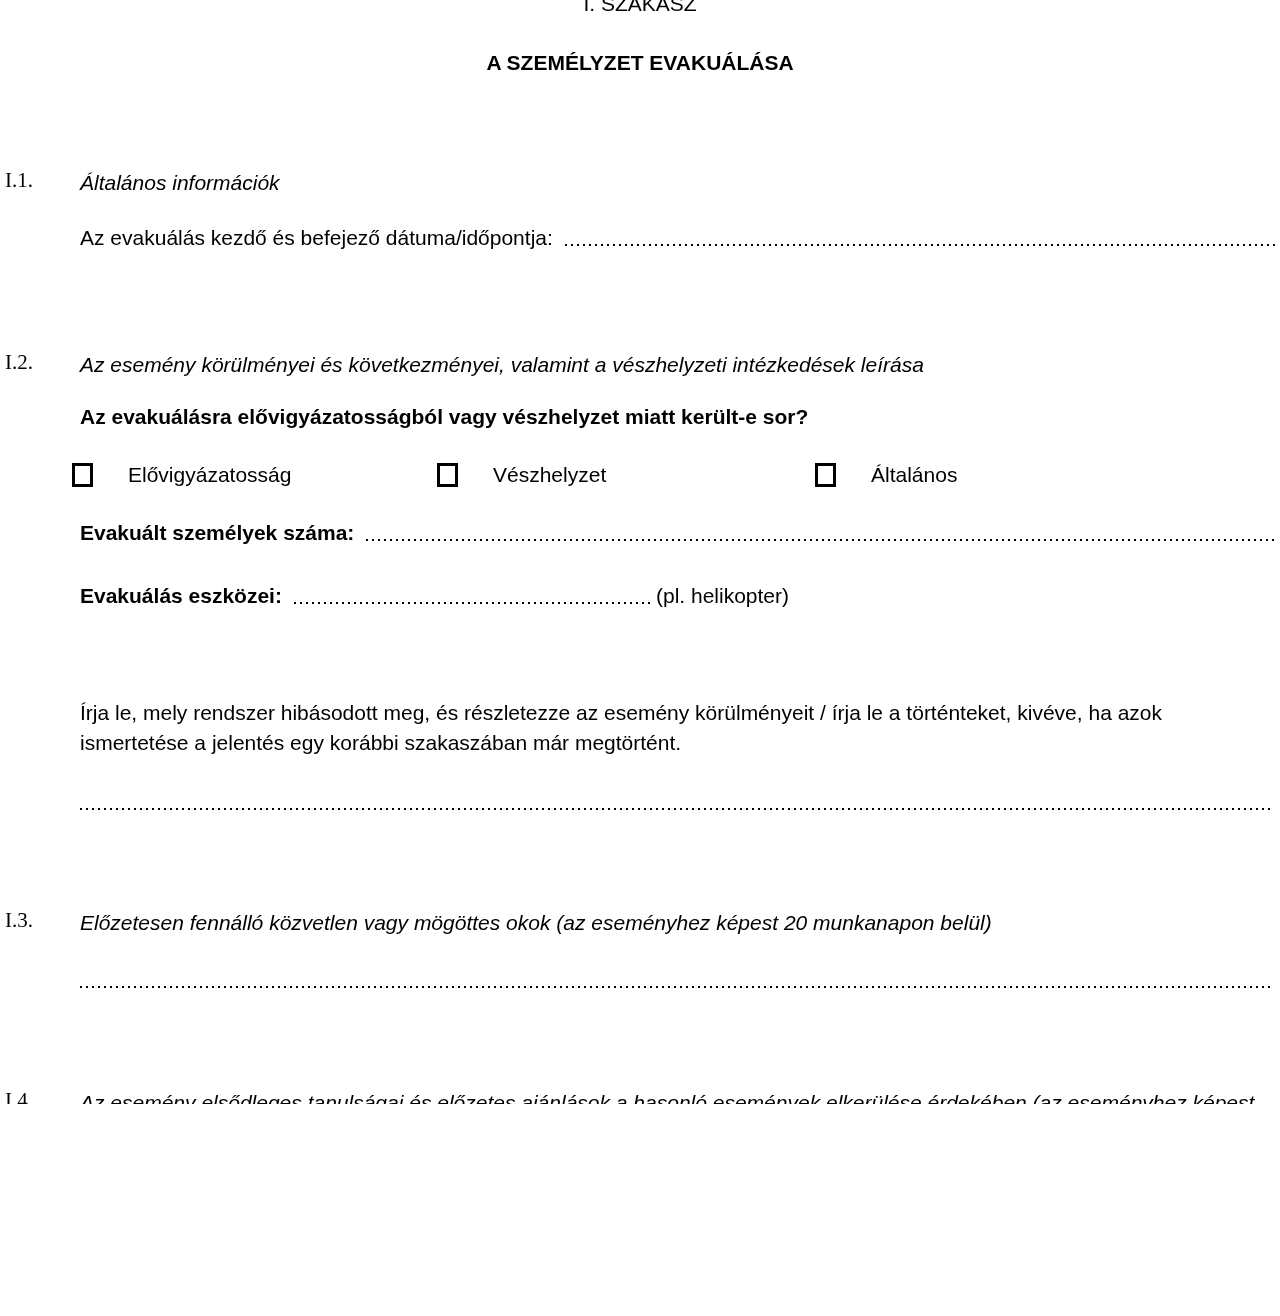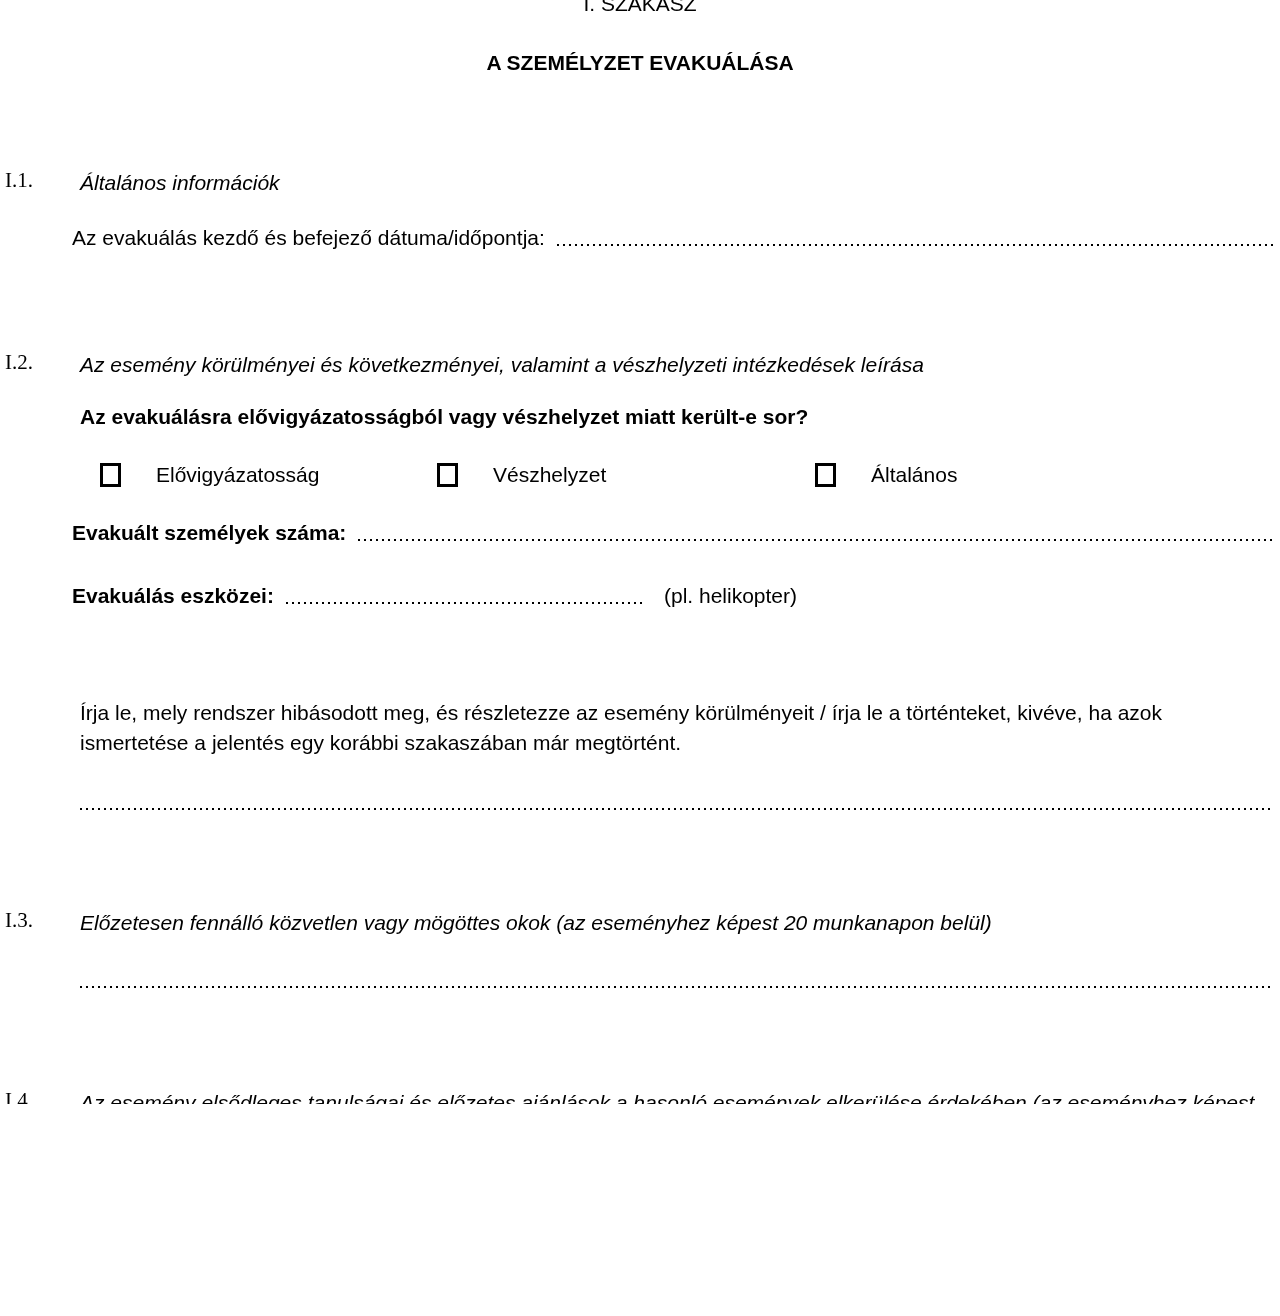--- a/index.html
+++ b/index.html
@@ -29,35 +29,35 @@
     font-weight: 400;
     font-style: italic;
     line-height: 30px;
   }
   .bold { font-weight: 700; }
   .dots {
     background-image: repeating-linear-gradient(to right, #000 0 2px, transparent 2px 6px);
     background-repeat: repeat-x;
   }
   .field-row {
-    left: 72px;
+    left: 80px;
     right: 4px;
     display: flex;
     align-items: flex-end;
   }
   .field-row .flabel { white-space: nowrap; }
   .leader {
     height: 2px;
     align-self: flex-end;
     margin-bottom: 4px;
     margin-left: 12px;
   }
   .leader.grow { flex: 1 1 auto; }
   .leader.fixed { flex: 0 0 358px; }
-  .hint { margin-left: 20px; white-space: nowrap; }
+  .hint { margin-left: 4px; white-space: nowrap; }
   .dotline {
     left: 80px;
     right: 6px;
     height: 2px;
   }
   .opt-row { left: 0; right: 0; height: 26px; }
   .opt {
     position: absolute;
     top: 0;
     display: flex;
@@ -105,21 +105,21 @@
   </div>
 
   <div class="abs section" style="top:350px;">
     <span class="num">I.2.</span>
     <div class="heading-bi">Az esemény körülményei és következményei, valamint a vészhelyzeti intézkedések leírása</div>
   </div>
 
   <div class="abs bold" style="top:405px; left:80px; right:5px;">Az evakuálásra elővigyázatosságból vagy vészhelyzet miatt került-e sor?</div>
 
   <div class="abs opt-row" style="top:463px;">
-    <div class="opt" style="left:100px;">
+    <div class="opt" style="left:72px;">
       <div class="checkbox"></div>
       <span>Elővigyázatosság</span>
     </div>
     <div class="opt" style="left:437px;">
       <div class="checkbox"></div>
       <span>Vészhelyzet</span>
     </div>
     <div class="opt" style="left:815px;">
       <div class="checkbox"></div>
       <span>Általános</span>

